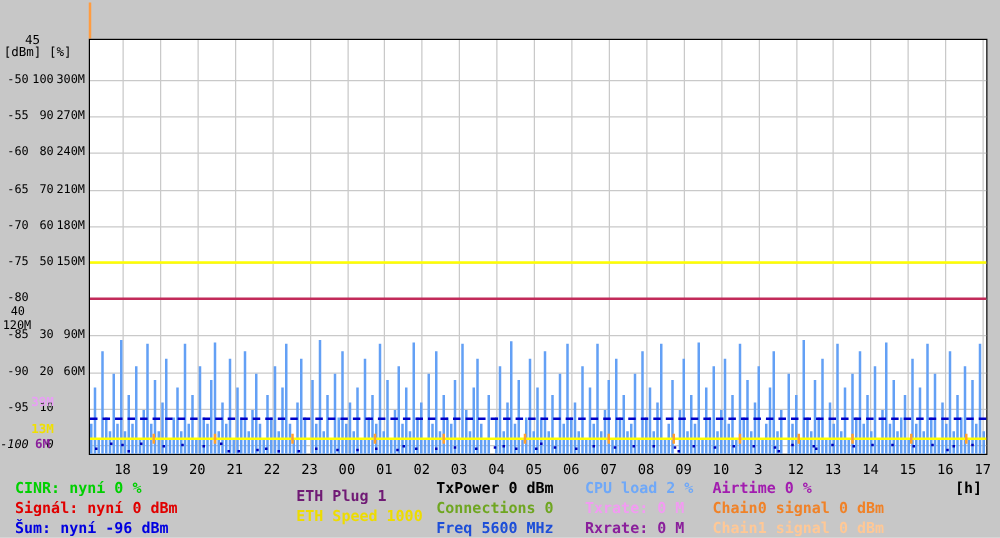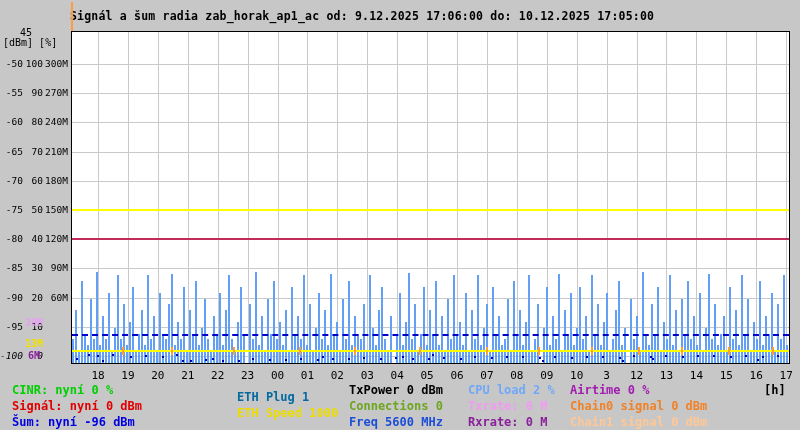--- a/index.html
+++ b/index.html
@@ -25,21 +25,20 @@
   .ylabel-row .c3{width:25px;text-align:right;}
   .ymarker{position:absolute;left:0;width:68px;text-align:center;font:bold 10px "DejaVu Sans Mono",monospace;}
   .xlabel{position:absolute;top:369px;width:26px;text-align:center;font:11px "DejaVu Sans Mono",monospace;color:#000;}
   .legend-item{position:absolute;font:bold 12px "DejaVu Sans Mono",monospace;white-space:pre;}
   .h-unit{position:absolute;left:764px;top:383px;font:bold 12px "DejaVu Sans Mono",monospace;color:#000;}
 </style>
 </head>
 <body>
 
 <div class="canvas">
-  <div class="title">Signál a šum radia zab_horak_ap1_ac od: 9.12.2025 17:06:00 do: 10.12.2025 17:05:00</div>
   <div class="topval">45</div>
   <div class="units">[dBm] [%]</div>
   <div class="orange-tick"></div>
 
   <div id="ylabels">
       <div class="ylabel-row" style="top: 58px;">
         <span class="c1">-50</span>
         <span class="c2">100</span>
         <span class="c3">300M</span>
       </div>
@@ -61,21 +60,21 @@
       <div class="ylabel-row" style="top: 174.8px;">
         <span class="c1">-70</span>
         <span class="c2">60</span>
         <span class="c3">180M</span>
       </div>
       <div class="ylabel-row" style="top: 204px;">
         <span class="c1">-75</span>
         <span class="c2">50</span>
         <span class="c3">150M</span>
       </div>
-      <div class="ylabel-row" style="top: 233.2px;">
+      <div class="ylabel-row" style="top: 233.2px; flex-direction: column;">
         <span class="c1">-80</span>
         <span class="c2">40</span>
         <span class="c3">120M</span>
       </div>
       <div class="ylabel-row" style="top: 262.4px;">
         <span class="c1">-85</span>
         <span class="c2">30</span>
         <span class="c3">90M</span>
       </div>
       <div class="ylabel-row" style="top: 291.6px;">
@@ -471,21 +470,21 @@
       <div class="xlabel" style="left: 713.32px;">15</div>
       <div class="xlabel" style="left: 743.24px;">16</div>
       <div class="xlabel" style="left: 773.16px;">17</div>
     </div>
   <div class="h-unit">[h]</div>
 
   <div id="legend">
       <div class="legend-item" style="left: 12px; top: 383px; color: rgb(0, 208, 0);">CINR: nyní 0 %</div>
       <div class="legend-item" style="left: 12px; top: 399px; color: rgb(224, 0, 0);">Signál: nyní 0 dBm</div>
       <div class="legend-item" style="left: 12px; top: 415px; color: rgb(0, 0, 224);">Šum: nyní -96 dBm</div>
-      <div class="legend-item" style="left: 237px; top: 390px; color: #0369a1;">ETH Plug 1</div>
+      <div class="legend-item" style="left: 237px; top: 390px; color: #701a75;">ETH Plug 1</div>
       <div class="legend-item" style="left: 237px; top: 406px; color: rgb(237, 220, 0);">ETH Speed 1000</div>
       <div class="legend-item" style="left: 349px; top: 383px; color: rgb(0, 0, 0);">TxPower 0 dBm</div>
       <div class="legend-item" style="left: 349px; top: 399px; color: rgb(111, 166, 33);">Connections 0</div>
       <div class="legend-item" style="left: 349px; top: 415px; color: #1d4ed8;">Freq 5600 MHz</div>
       <div class="legend-item" style="left: 468px; top: 383px; color: rgb(111, 168, 248);">CPU load 2 %</div>
       <div class="legend-item" style="left: 468px; top: 399px; color: rgb(242, 155, 242);">Txrate: 0 M</div>
       <div class="legend-item" style="left: 468px; top: 415px; color: rgb(138, 31, 155);">Rxrate: 0 M</div>
       <div class="legend-item" style="left: 570px; top: 383px; color: #a21caf;">Airtime 0 %</div>
       <div class="legend-item" style="left: 570px; top: 399px; color: rgb(240, 130, 40);">Chain0 signal 0 dBm</div>
       <div class="legend-item" style="left: 570px; top: 415px; color: rgb(255, 200, 150);">Chain1 signal 0 dBm</div>

